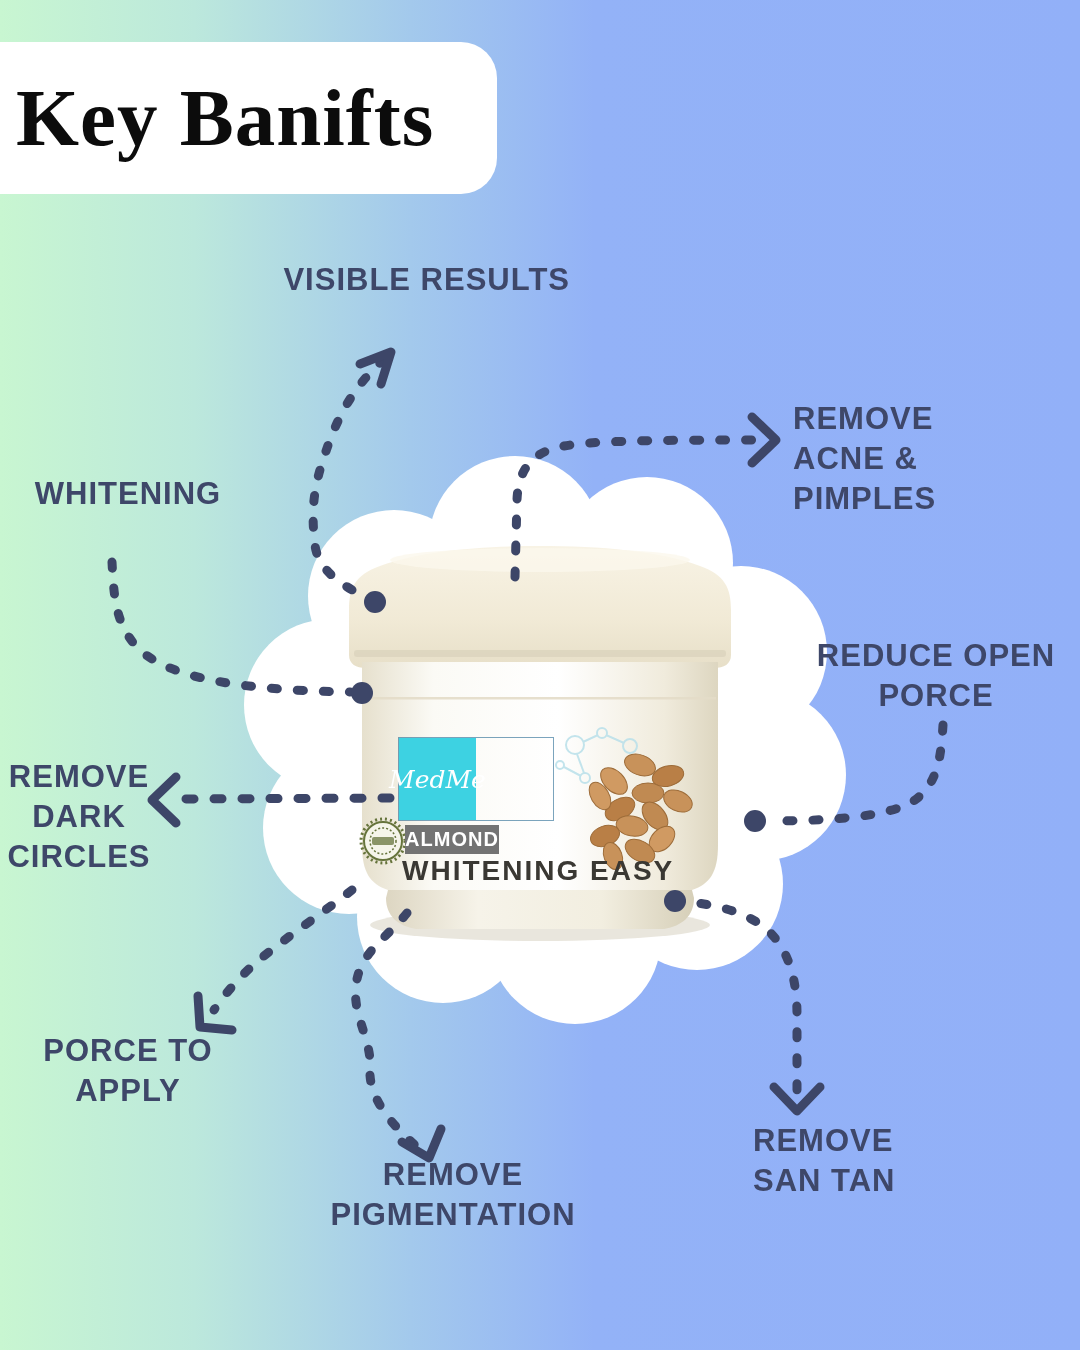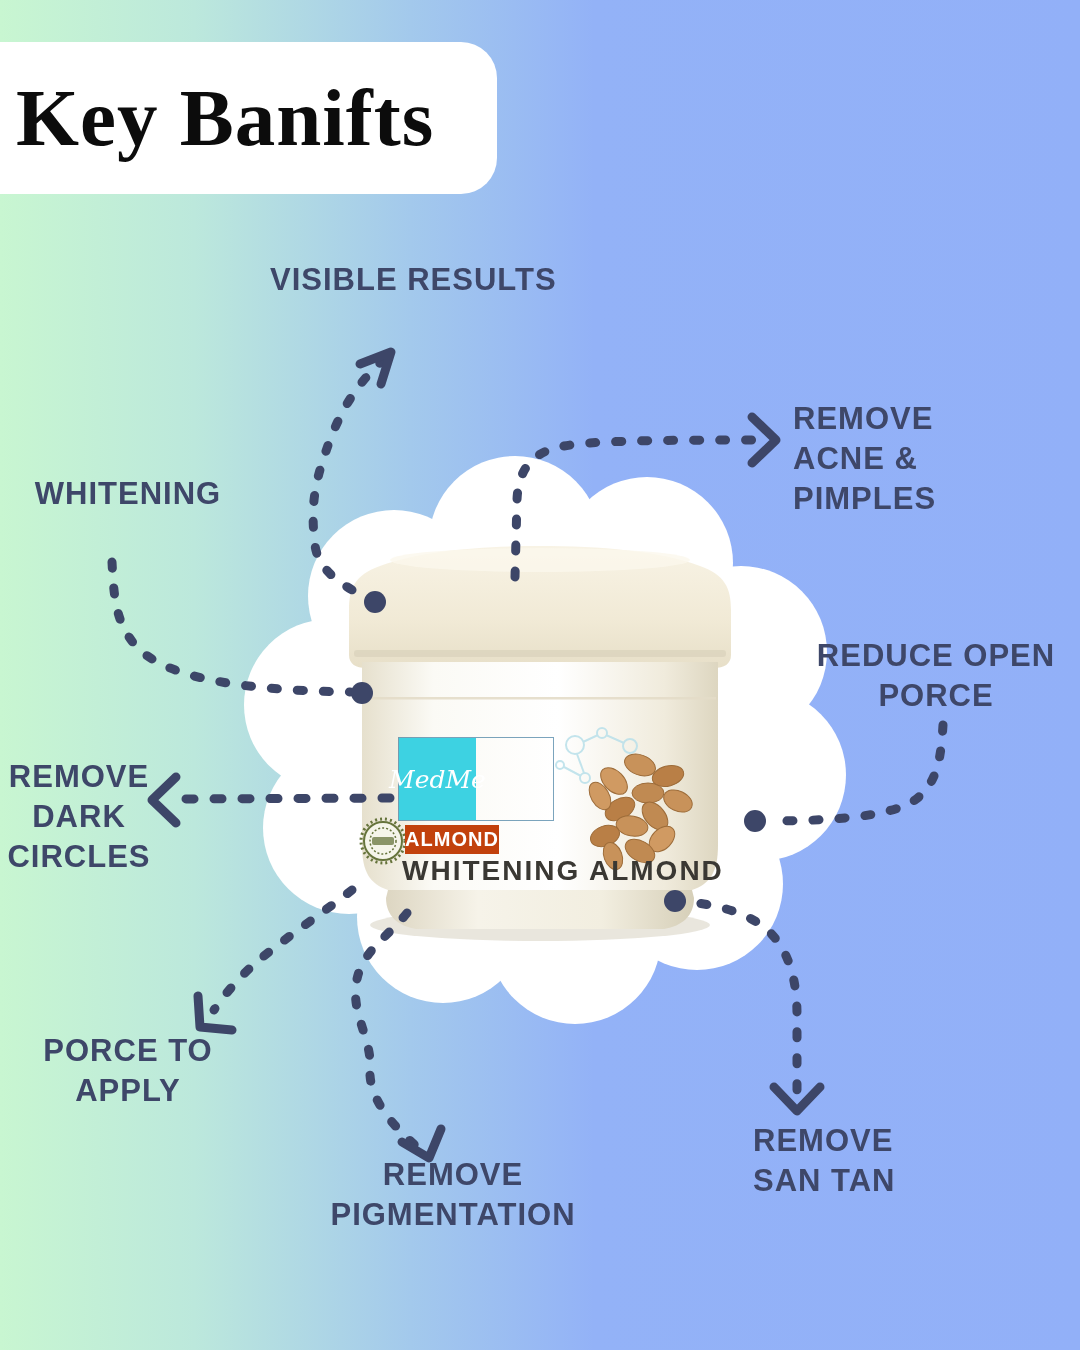--- a/index.html
+++ b/index.html
@@ -20,21 +20,21 @@
     margin:0 0 0 16px;
     font-family:"Liberation Serif",serif;font-weight:600;
     font-size:81px;color:#0c0c0c;letter-spacing:1px;white-space:nowrap;
   }
   svg{position:absolute;left:0;top:0;}
   .benefit{
     position:absolute;color:#3e4769;font-weight:bold;
     font-size:31px;line-height:40px;letter-spacing:1px;
   }
   .benefit span{display:block;}
-  #b-visible{left:270px;top:260px;width:300px;text-align:left;}
+  #b-visible{left:270px;top:260px;width:300px;text-align:right;}
   #b-acne{left:793px;top:399px;width:270px;text-align:left;}
   #b-skin{left:28px;top:474px;width:200px;text-align:center;}
   #b-pores{left:806px;top:636px;width:260px;text-align:center;}
   #b-dark{left:0px;top:757px;width:158px;text-align:center;}
   #b-easy{left:38px;top:1031px;width:180px;text-align:center;}
   #b-pigment{left:303px;top:1155px;width:300px;text-align:center;}
   #b-santan{left:753px;top:1121px;width:240px;text-align:left;}
 
   
   .logo-box{
@@ -42,21 +42,21 @@
     display:flex;box-shadow:0 0 0 1px rgba(14,90,134,.55);
   }
   .logo-left{width:50%;height:100%;background:#3dd2e2;display:flex;align-items:center;justify-content:center;}
   .logo-right{width:50%;height:100%;background:#176a9c;display:flex;align-items:center;justify-content:center;position:relative;}
   .brand{
     font-family:"DejaVu Serif",serif;font-style:italic;color:#ffffff;
     font-size:25px;line-height:25px;white-space:nowrap;
   }
   .ribbon{
     position:absolute;left:405px;top:825px;width:94px;height:29px;
-    background:#c2410c;color:#ffffff;font-weight:bold;font-size:20px;
+    background:#737373;color:#ffffff;font-weight:bold;font-size:20px;
     letter-spacing:1px;display:flex;align-items:center;justify-content:center;
   }
   .cream-name{
     position:absolute;left:402px;top:855px;width:320px;
     color:#3a3833;font-weight:bold;font-size:28px;letter-spacing:2px;white-space:nowrap;
   }
 </style>
 </head>
 <body>
 
@@ -151,21 +151,21 @@
   </div>
 
   <div class="logo-box">
     <div class="logo-left">
       <span class="brand">MedMe</span>
     </div>
   </div>
   <div class="ribbon">
     <span>ALMOND</span>
   </div>
-  <div class="cream-name">WHITENING ALMOND</div>
+  <div class="cream-name">WHITENING EASY</div>
 
   <svg width="1080" height="1350" viewBox="0 0 1080 1350" fill="none" stroke="#3d4668" stroke-width="9" stroke-linecap="round" stroke-linejoin="round">
 
     <path stroke-dasharray="6 20" d="M375,602 C340,585 318,570 315,545 C310,505 315,480 330,440 C345,400 365,375 388,356"></path>
     <path d="M360,364 L391,352 L381,384"></path>
     <circle cx="375" cy="602" r="11" fill="#3d4668" stroke="none"></circle>
 
     <path stroke-dasharray="6 20" d="M515,577 L517,500 C518,472 530,455 555,448 C580,441 640,440 760,440"></path>
     <path d="M752,417 L776,440 L752,463"></path>
 

